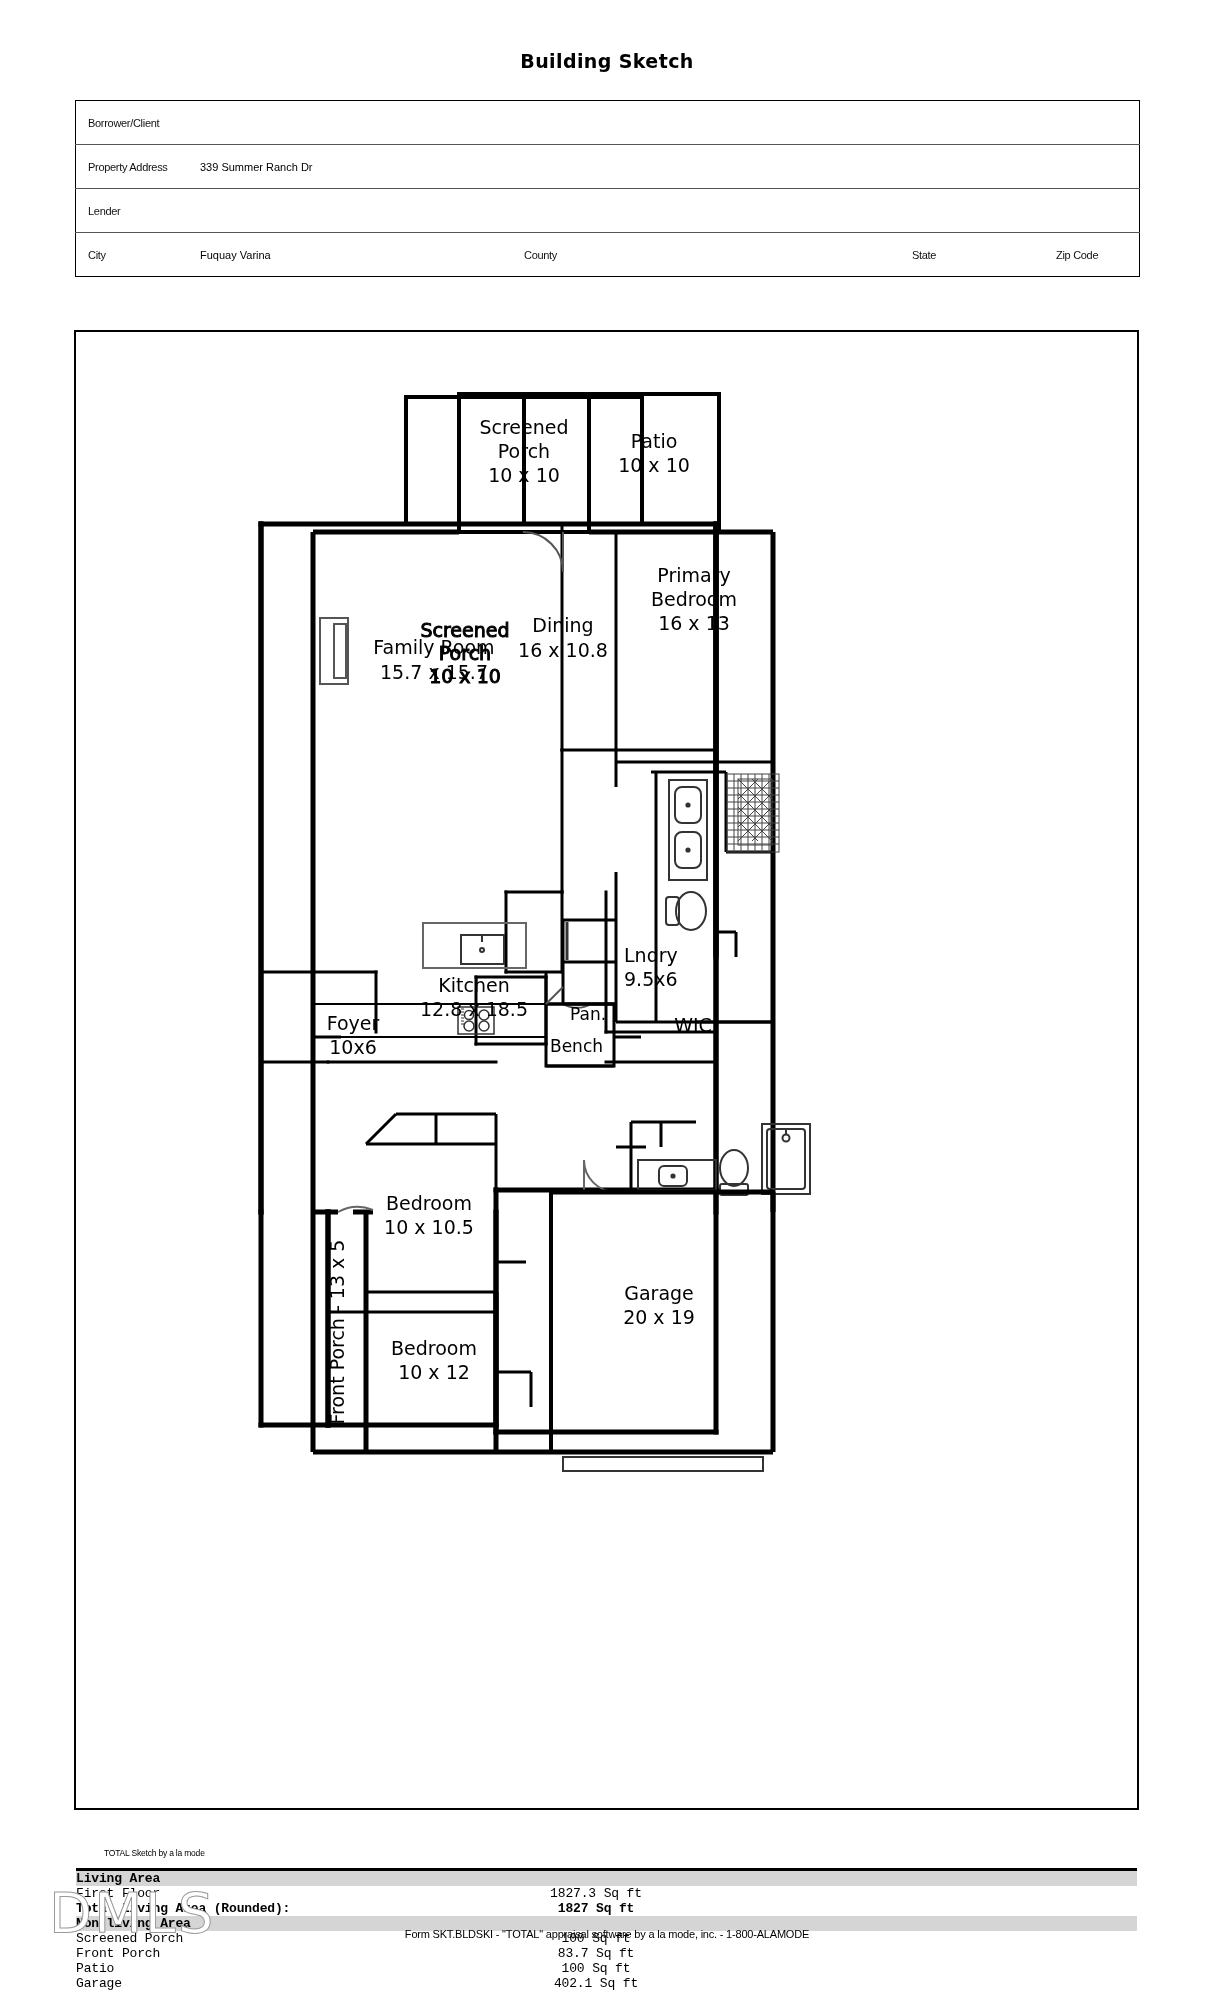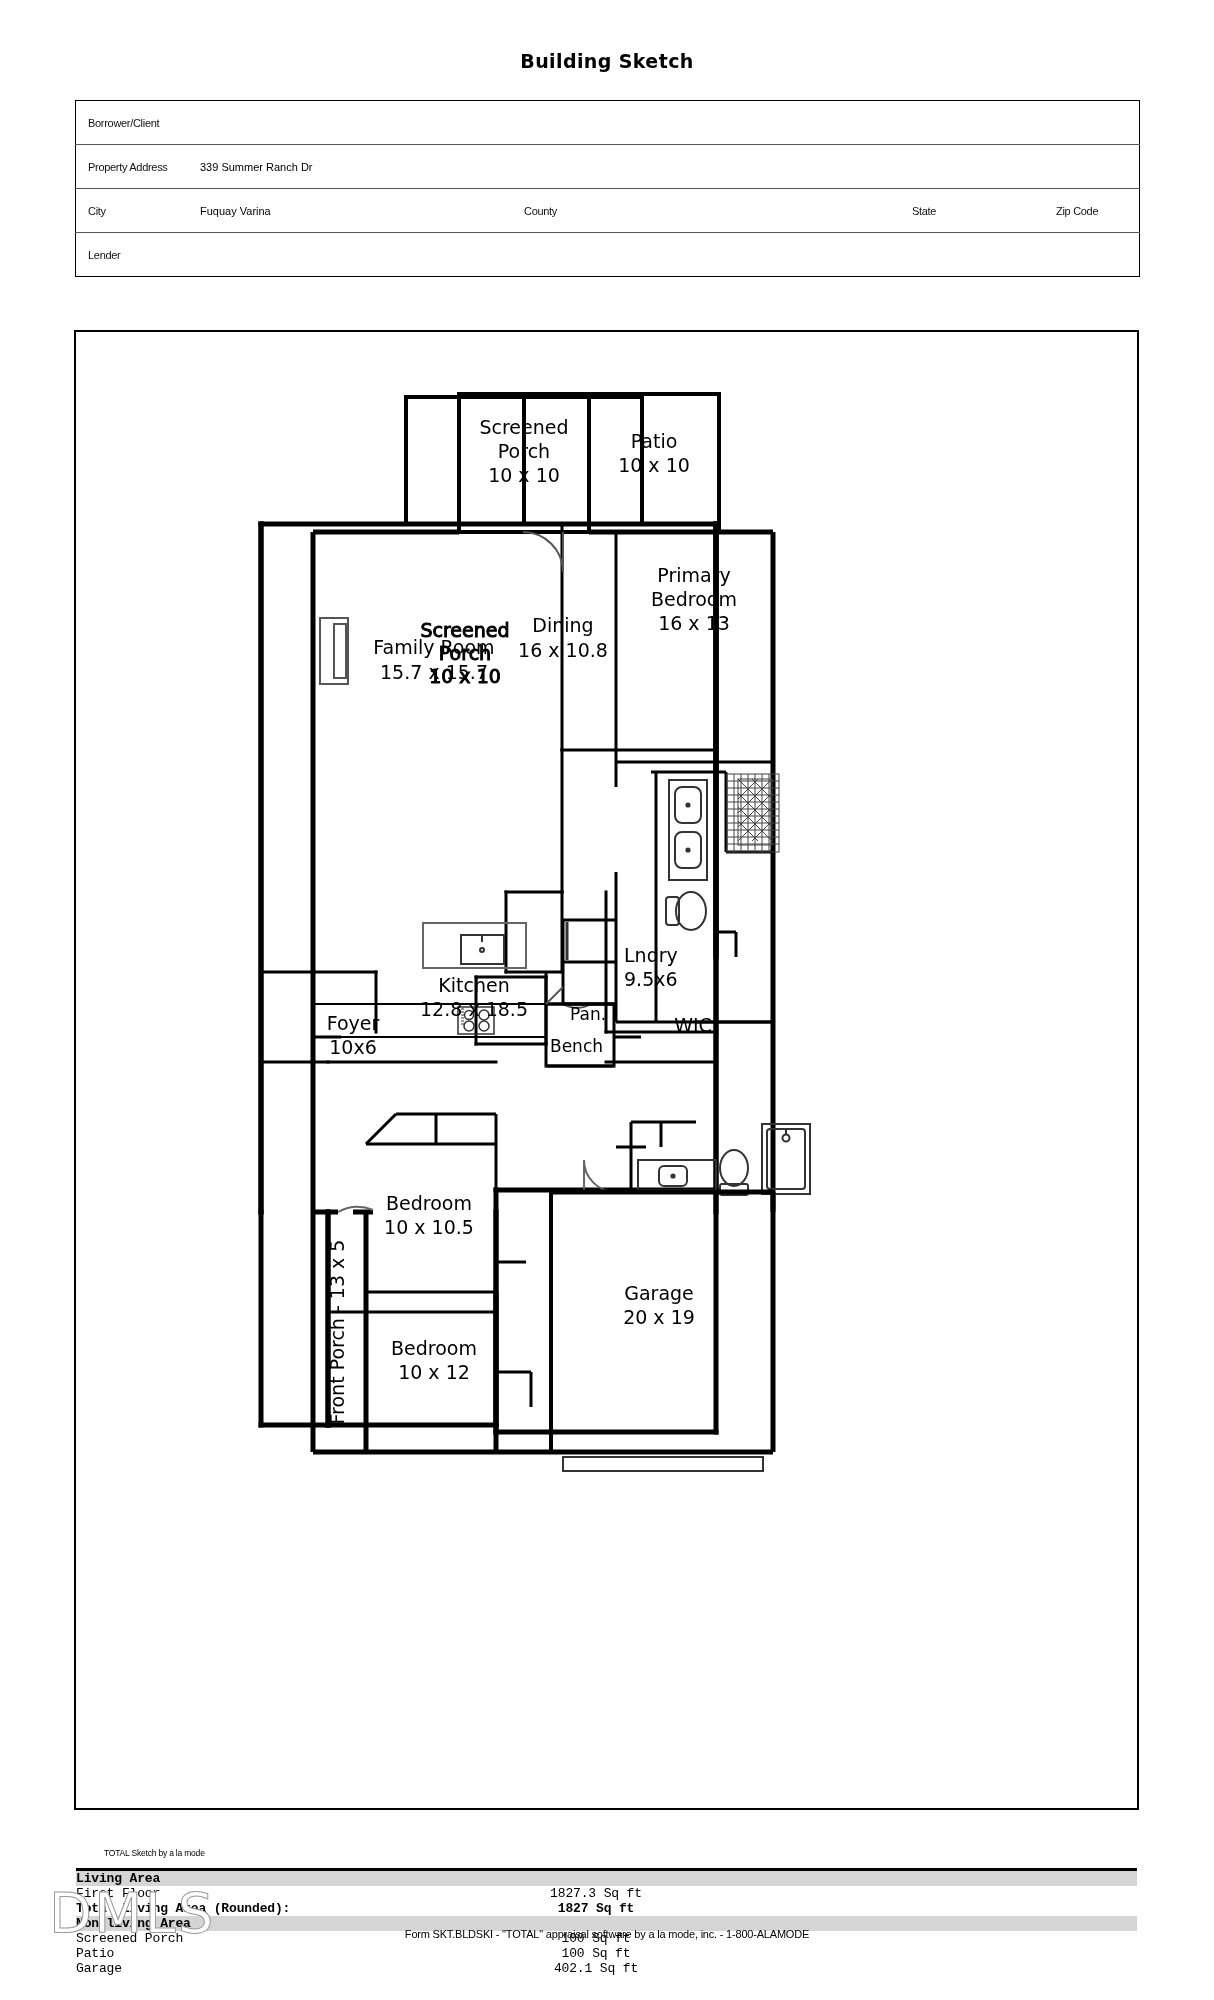--- a/index.html
+++ b/index.html
@@ -92,30 +92,30 @@
   <tbody>
       <tr>
     <td class="lbl c-lbl">Borrower/Client</td>
     <td class="val" colspan="5"></td>
   </tr>
   <tr>
     <td class="lbl c-lbl">Property Address</td>
     <td class="val" colspan="5">339 Summer Ranch Dr</td>
   </tr>
   <tr>
+    <td class="lbl c-lbl">Lender</td>
+    <td class="val" colspan="5"></td>
+  </tr>
+  <tr>
     <td class="lbl c-lbl">City</td>
     <td class="val c-val">Fuquay Varina</td>
     <td class="lbl c-lbl2">County</td>
     <td class="val c-lbl3"></td>
     <td class="lbl c-lbl4">State</td>
     <td class="lbl">Zip Code</td>
-  </tr>
-  <tr>
-    <td class="lbl c-lbl">Lender</td>
-    <td class="val" colspan="5"></td>
   </tr>
 </tbody>
   </table>
 
 <div id="sketch-frame">
 
   <svg id="plan" viewBox="0 0 1065 1270">
     <g fill="none" stroke="#000" stroke-linecap="square">
 
       <g stroke-width="4">
@@ -465,20 +465,25 @@
       <td class="s-name">Non-living Area</td>
       <td class="s-val-c"></td>
       <td class="s-pad"></td>
     </tr>
     <tr>
       <td class="s-name">Screened Porch</td>
       <td class="s-val-c">100 Sq ft</td>
       <td class="s-pad"></td>
     </tr>
     <tr>
+      <td class="s-name">Front Porch</td>
+      <td class="s-val-c">83.7 Sq ft</td>
+      <td class="s-pad"></td>
+    </tr>
+    <tr>
       <td class="s-name">Patio</td>
       <td class="s-val-c">100 Sq ft</td>
       <td class="s-pad"></td>
     </tr>
     <tr>
       <td class="s-name">Garage</td>
       <td class="s-val-c">402.1 Sq ft</td>
       <td class="s-pad"></td>
     </tr>
   </tbody>

